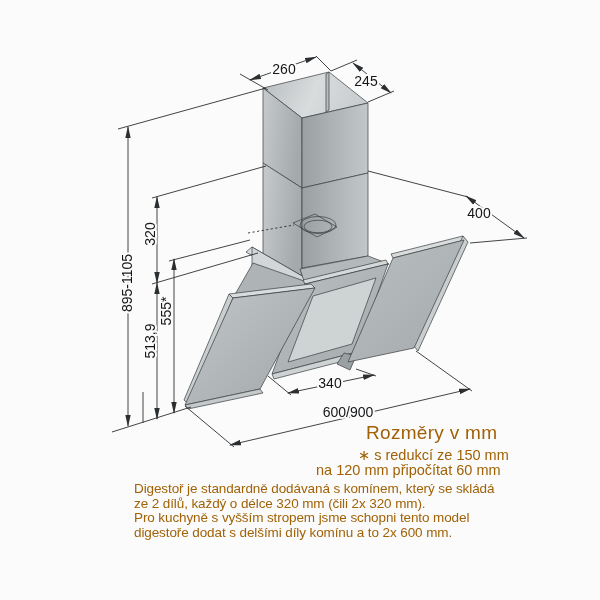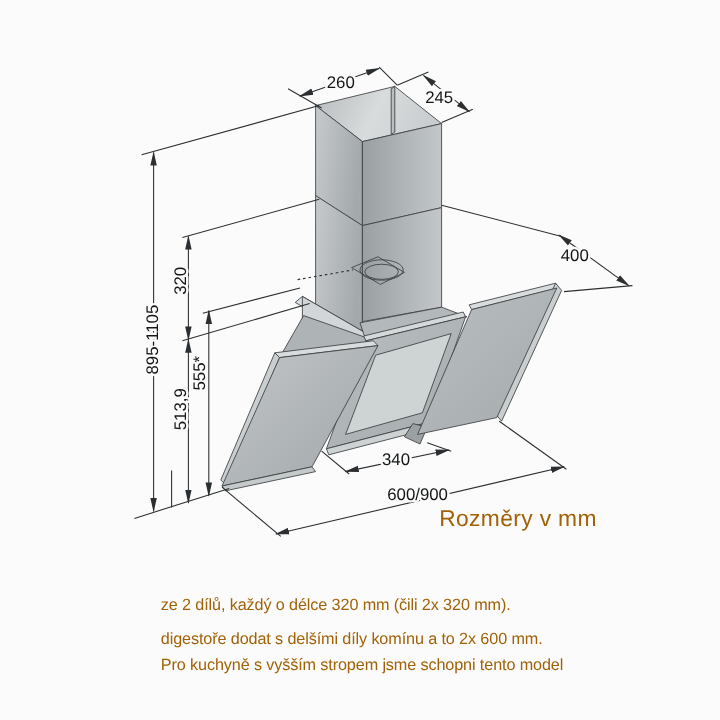--- a/index.html
+++ b/index.html
@@ -21,21 +21,21 @@
     stroke:#fbfbfb;stroke-width:4px;paint-order:stroke;stroke-linejoin:round;
     text-anchor:middle;dominant-baseline:middle;
   }
   .overlay{position:absolute;white-space:nowrap;color:#a16207;}
   #units-title{left:366px;top:422px;font-size:19px;letter-spacing:0.3px;}
   #note-1{left:358px;top:447px;font-size:14.5px;}
   #note-2{left:316px;top:462px;font-size:14.5px;}
   .desc{left:134px;font-size:13.5px;letter-spacing:-0.1px;}
   #desc-1{top:481px;}
   #desc-2{top:496px;}
-  #desc-3{top:510px;margin-top:36px;}
+  #desc-3{top:510px;}
   #desc-4{top:524.5px;}
 </style>
 </head>
 <body>
 
 <div id="stage">
 <svg width="600" height="600" viewBox="0 0 600 600">
   <defs>
     <linearGradient id="gLeft" x1="0" y1="0" x2="1" y2="0.25">
       <stop offset="0" stop-color="#c6cacc"></stop>
@@ -153,16 +153,19 @@
     <text class="dimtxt" x="151" y="234" transform="rotate(-90 151 234)">320</text>
     <text class="dimtxt" x="128" y="283" transform="rotate(-90 128 283)">895-1105</text>
     <text class="dimtxt" x="151" y="341" transform="rotate(-90 151 341)">513,9</text>
     <text class="dimtxt" x="167" y="311" transform="rotate(-90 167 311)">555*</text>
     <text class="dimtxt" x="330" y="384">340</text>
     <text class="dimtxt" x="348" y="413">600/900</text>
   </g>
 </svg>
 
 <div class="overlay" id="units-title">Rozměry v mm</div>
+<div class="overlay" id="note-1">∗ s redukcí ze 150 mm</div>
+<div class="overlay" id="note-2">na 120 mm připočítat 60 mm</div>
+<div class="overlay desc" id="desc-1">Digestoř je standardně dodávaná s komínem, který se skládá</div>
 <div class="overlay desc" id="desc-2">ze 2 dílů, každý o délce 320 mm (čili 2x 320 mm).</div>
 <div class="overlay desc" id="desc-3">Pro kuchyně s vyšším stropem jsme schopni tento model</div>
 <div class="overlay desc" id="desc-4">digestoře dodat s delšími díly komínu a to 2x 600 mm.</div>
 </div>
 
 </body></html>

